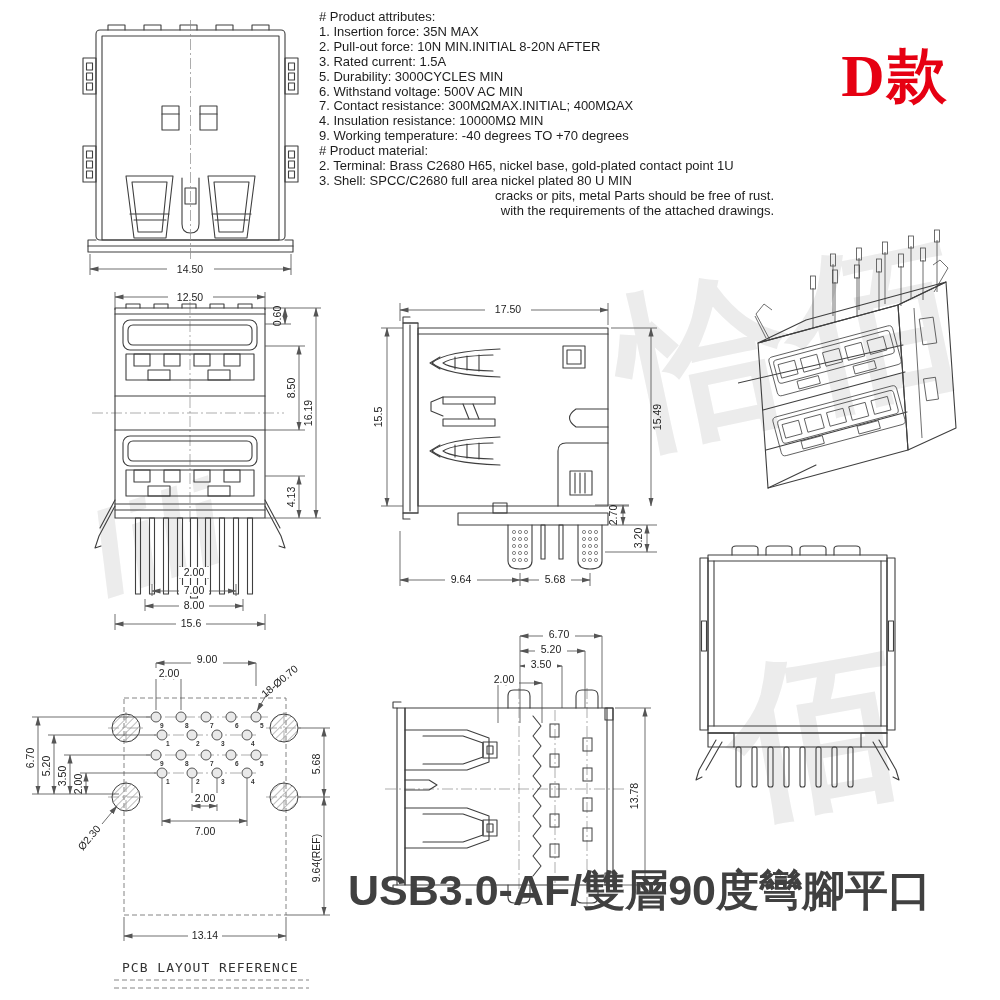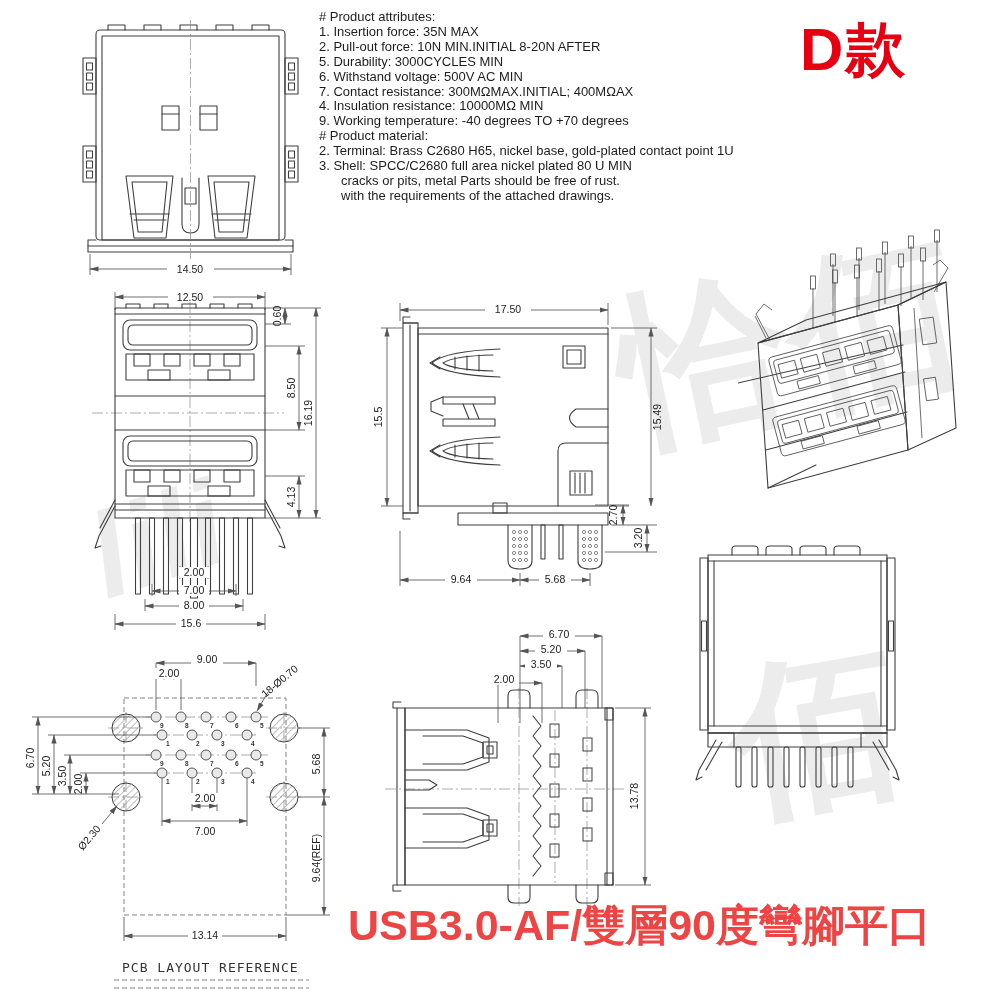--- a/index.html
+++ b/index.html
@@ -14,46 +14,47 @@
   .cl{stroke:#8a8a8a;stroke-width:0.7;fill:none;stroke-dasharray:11 3 2 3;}
   .dash{stroke:#666;stroke-width:0.8;fill:none;stroke-dasharray:5 3;}
   .bg{fill:#fff;stroke:none;}
   .dt{font-size:10.5px;fill:#222;text-anchor:middle;font-family:"Liberation Sans",sans-serif;}
   .pt{font-size:6.5px;fill:#333;font-weight:bold;text-anchor:start;font-family:"Liberation Sans",sans-serif;}
   .hatchc{fill:url(#hatch);stroke:#3f3f3f;stroke-width:1;}
   .holec{fill:#e9e9e9;stroke:#444;stroke-width:0.9;}
   
   .notes{position:absolute;left:303px;top:10px;width:455px;font-size:13px;line-height:14.9px;color:#1d1d1d;margin-left:16px;}
   .notes div{white-space:nowrap;}
-  .notes .indent{padding-left:22px;}
+  .notes .indent{padding-left:22px;text-align:right;}
   
-  .badge{position:absolute;left:800px;top:10px;width:190px;font-size:60px;font-weight:bold;
-         text-align:left;letter-spacing:2px;}
+  .badge{position:absolute;left:800px;top:36px;width:190px;font-size:60px;font-weight:bold;
+         text-align:center;letter-spacing:2px;font-family:Liberation Serif, serif;}
   
-  .title{position:absolute;left:348px;top:897px;width:640px;font-size:43px;font-weight:bold;
-         color:#ef4444;white-space:nowrap;letter-spacing:0px;}
+  .title{position:absolute;left:348px;top:862px;width:640px;font-size:43px;font-weight:bold;
+         color:#404040;white-space:nowrap;letter-spacing:0px;}
   
   .wm{position:absolute;color:#ececec;pointer-events:none;font-weight:bold;z-index:0;}
   .layer{position:absolute;inset:0;z-index:1;}
 </style>
 </head>
 <body>
 
 <div class="page">
 
   <div class="wm" style="left:90px;top:470px;font-size:120px;font-style:italic;transform:rotate(-18deg);">lili</div>
   <div class="wm" style="left:620px;top:230px;font-size:170px;transform:rotate(-12deg);">恰佰</div>
   <div class="wm" style="left:730px;top:620px;font-size:170px;transform:rotate(-10deg);">佰</div>
 
   <div class="layer">
 
   <div class="notes">
     <div># Product attributes:</div>
     <div>1. Insertion force: 35N MAX</div>
     <div>2. Pull-out force: 10N MIN.INITIAL 8-20N AFTER</div>
+    <div>3. Rated current: 1.5A</div>
     <div>5. Durability: 3000CYCLES MIN</div>
     <div>6. Withstand voltage: 500V AC MIN</div>
     <div>7. Contact resistance: 300MΩMAX.INITIAL; 400MΩAX</div>
     <div>4. Insulation resistance: 10000MΩ MIN</div>
     <div>9. Working temperature: -40 degrees TO +70 degrees</div>
     <div># Product material:</div>
     <div>2. Terminal: Brass C2680 H65, nickel base, gold-plated contact point 1U</div>
     <div>3. Shell: SPCC/C2680 full area nickel plated 80 U MIN</div>
     <div class="indent">cracks or pits, metal Parts should be free of rust.</div>
     <div class="indent">with the requirements of the attached drawings.</div>

